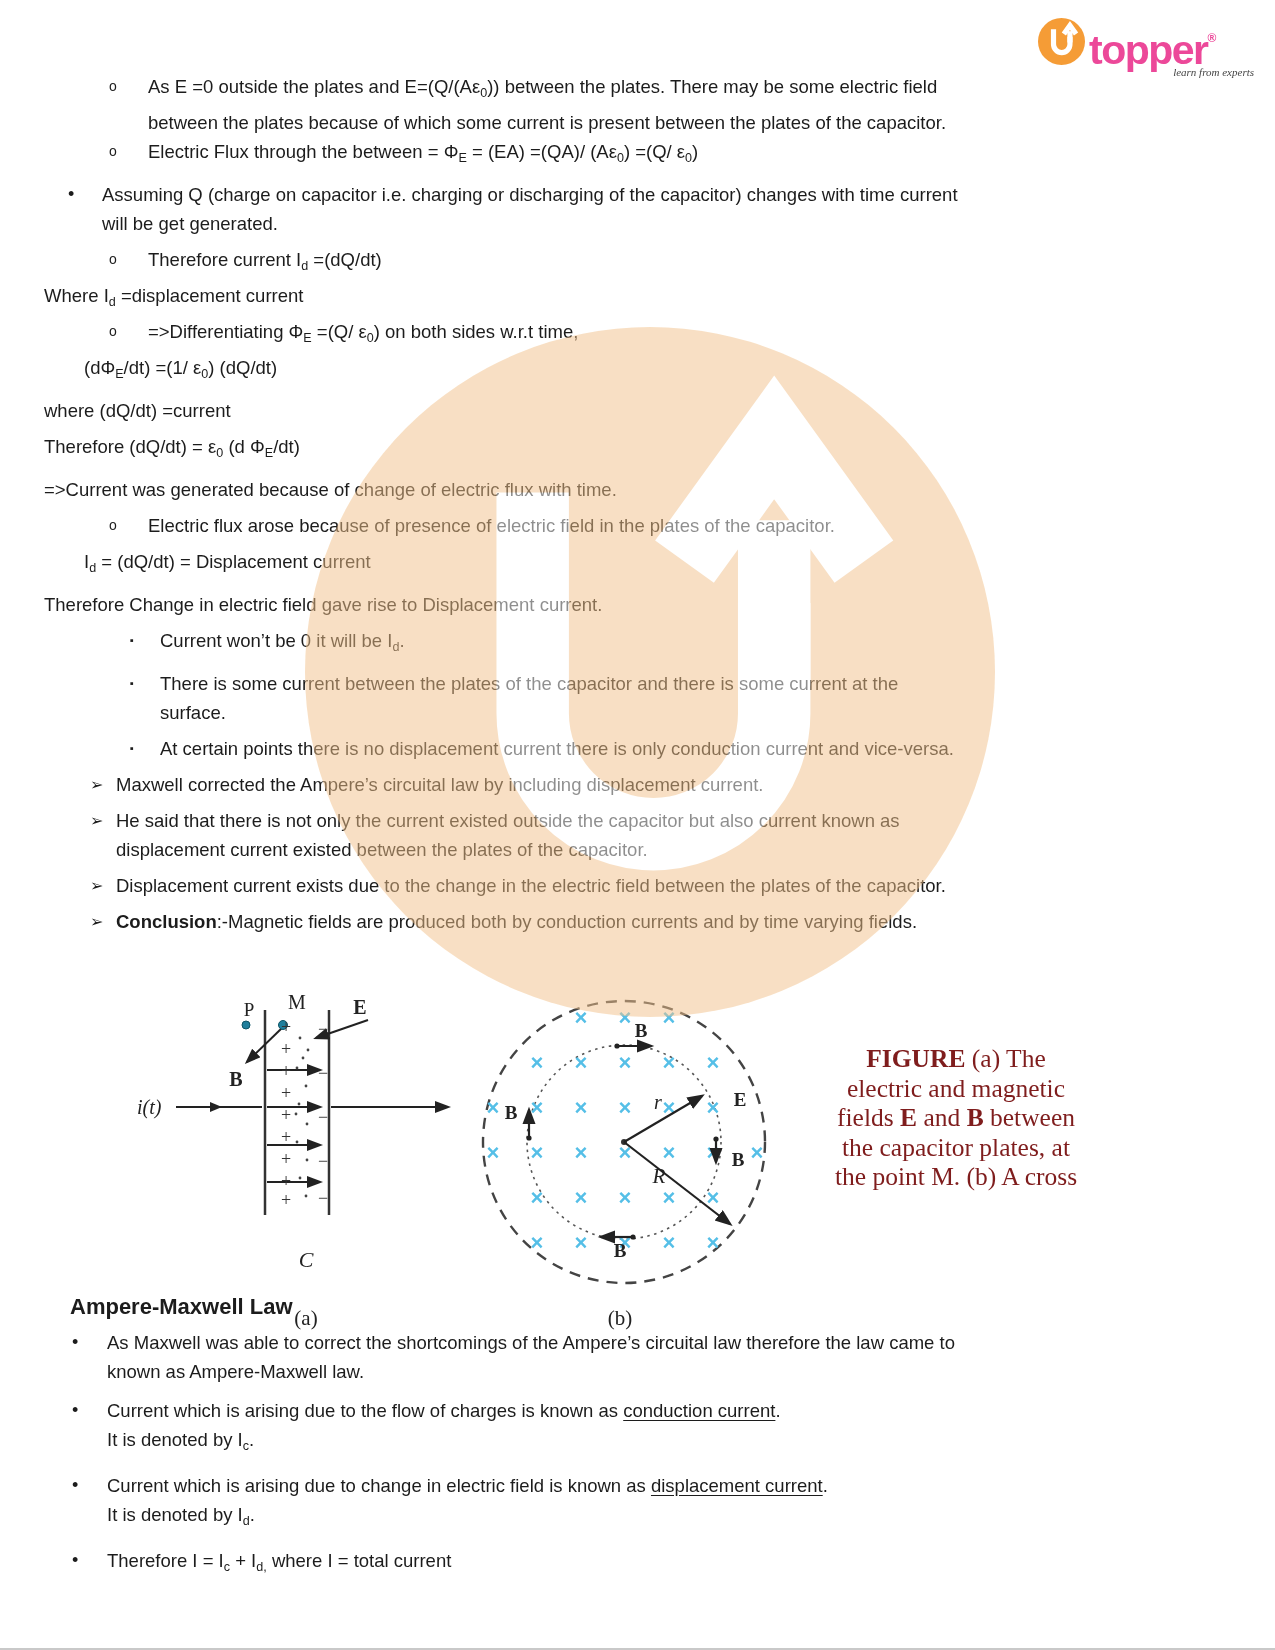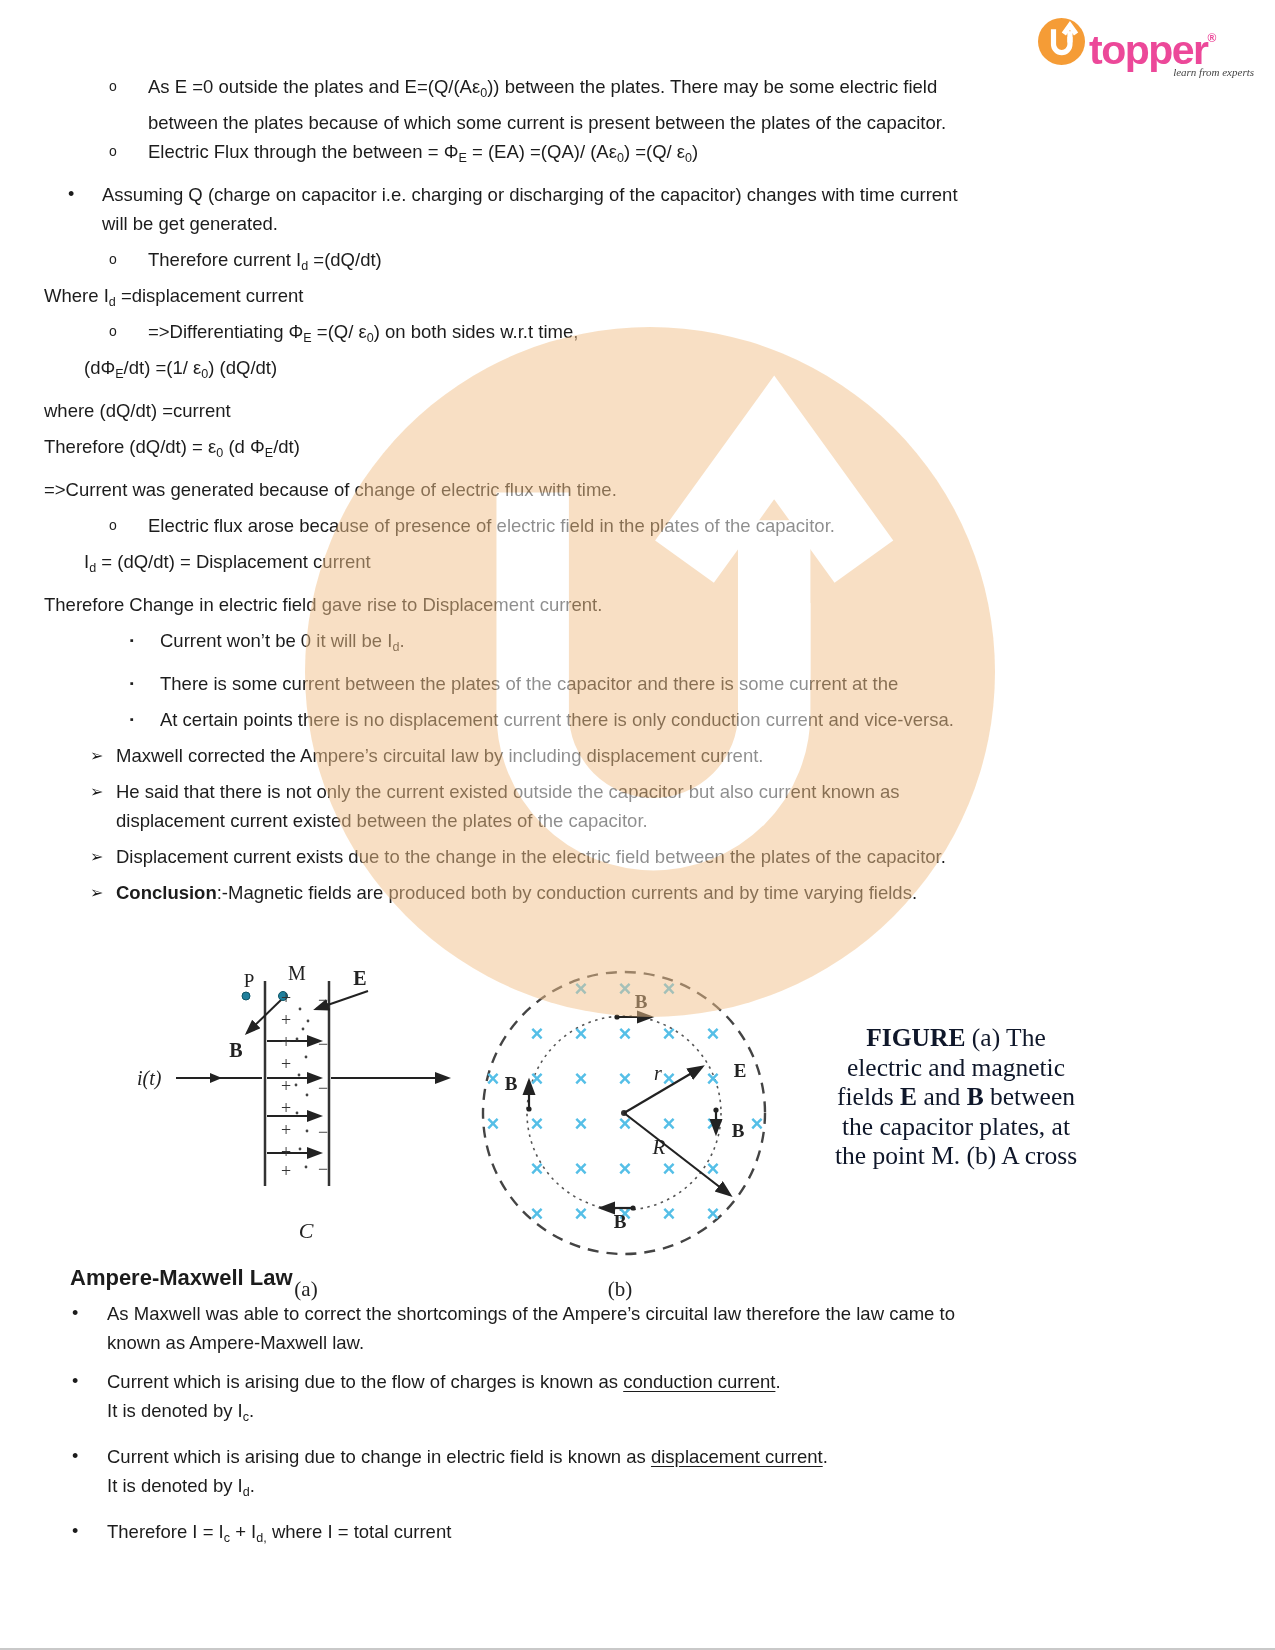--- a/index.html
+++ b/index.html
@@ -73,20 +73,21 @@
       <div class="ln t-circle"><span class="mk">o</span><span>=&gt;Differentiating Φ</span><span class="sub">E</span><span> =(Q/ ε</span><span class="sub">0</span><span>) on both sides w.r.t time,</span></div>
       <div class="ln t-plain2"><span>(dΦ</span><span class="sub">E</span><span>/dt) =(1/ ε</span><span class="sub">0</span><span>) (dQ/dt)</span></div>
       <div class="ln t-plain1 sp1"><span>where (dQ/dt) =current</span></div>
       <div class="ln t-plain1 sp1"><span>Therefore (dQ/dt) = ε</span><span class="sub">0</span><span> (d Φ</span><span class="sub">E</span><span>/dt)</span></div>
       <div class="ln t-plain1 sp1"><span>=&gt;Current was generated because of change of electric flux with time.</span></div>
       <div class="ln t-circle sp1"><span class="mk">o</span><span>Electric flux arose because of presence of electric field in the plates of the capacitor.</span></div>
       <div class="ln t-plain2 sp1"><span>I</span><span class="sub">d</span><span> = (dQ/dt) = Displacement current</span></div>
       <div class="ln t-plain1 sp1"><span>Therefore Change in electric field gave rise to Displacement current.</span></div>
       <div class="ln t-square sp1"><span class="mk">▪</span><span>Current won’t be 0 it will be I</span><span class="sub">d</span><span>.</span></div>
       <div class="ln t-square sp1"><span class="mk">▪</span><span>There is some current between the plates of the capacitor and there is some current at the</span></div>
+      <div class="ln t-square"><span>surface.</span></div>
       <div class="ln t-square sp1"><span class="mk">▪</span><span>At certain points there is no displacement current there is only conduction current and vice-versa.</span></div>
       <div class="ln t-arrow sp1"><span class="mk">➢</span><span>Maxwell corrected the Ampere’s circuital law by including displacement current.</span></div>
       <div class="ln t-arrow sp1"><span class="mk">➢</span><span>He said that there is not only the current existed outside the capacitor but also current known as</span></div>
       <div class="ln t-arrow"><span>displacement current existed between the plates of the capacitor.</span></div>
       <div class="ln t-arrow sp1"><span class="mk">➢</span><span>Displacement current exists due to the change in the electric field between the plates of the capacitor.</span></div>
       <div class="ln t-arrow sp1"><span class="mk">➢</span><span class="b">Conclusion</span><span>:-Magnetic fields are produced both by conduction currents and by time varying fields.</span></div>
     </div>
 
   <div class="fig">
     <svg class="figsvg" width="1275" height="430" viewBox="0 0 1275 430">
@@ -204,21 +205,21 @@
       <text class="svgtext" x="641" y="101" font-size="19" font-weight="bold" text-anchor="middle">B</text>
       <text class="svgtext" x="511" y="183" font-size="19" font-weight="bold" text-anchor="middle">B</text>
       <text class="svgtext" x="740" y="170" font-size="19" font-weight="bold" text-anchor="middle">E</text>
       <text class="svgtext" x="738" y="230" font-size="19" font-weight="bold" text-anchor="middle">B</text>
       <text class="svgtext" x="620" y="321" font-size="19" font-weight="bold" text-anchor="middle">B</text>
       <text class="svgtext" x="658" y="173" font-size="20" font-style="italic" text-anchor="middle">r</text>
       <text class="svgtext" x="659" y="247" font-size="21" font-style="italic" text-anchor="middle">R</text>
       <text class="svgtext" x="620" y="389" font-size="21" text-anchor="middle">(b)</text>
     </svg>
 
-    <div class="caption" id="fig-caption" style="color: #0f172a; margin-top: 8px;">
+    <div class="caption" id="fig-caption" style="color: #7f1d1d;">
         <div><span class="b">FIGURE</span><span>  (a) The</span></div>
         <div><span>electric and magnetic</span></div>
         <div><span>fields </span><span class="b">E</span><span> and </span><span class="b">B</span><span> between</span></div>
         <div><span>the capacitor plates, at</span></div>
         <div><span>the point M. (b) A cross</span></div>
       </div>
   </div>
 
   <div class="content-bottom" id="content-bottom">
       <div class="ln t-head"><span>Ampere-Maxwell Law</span></div>

